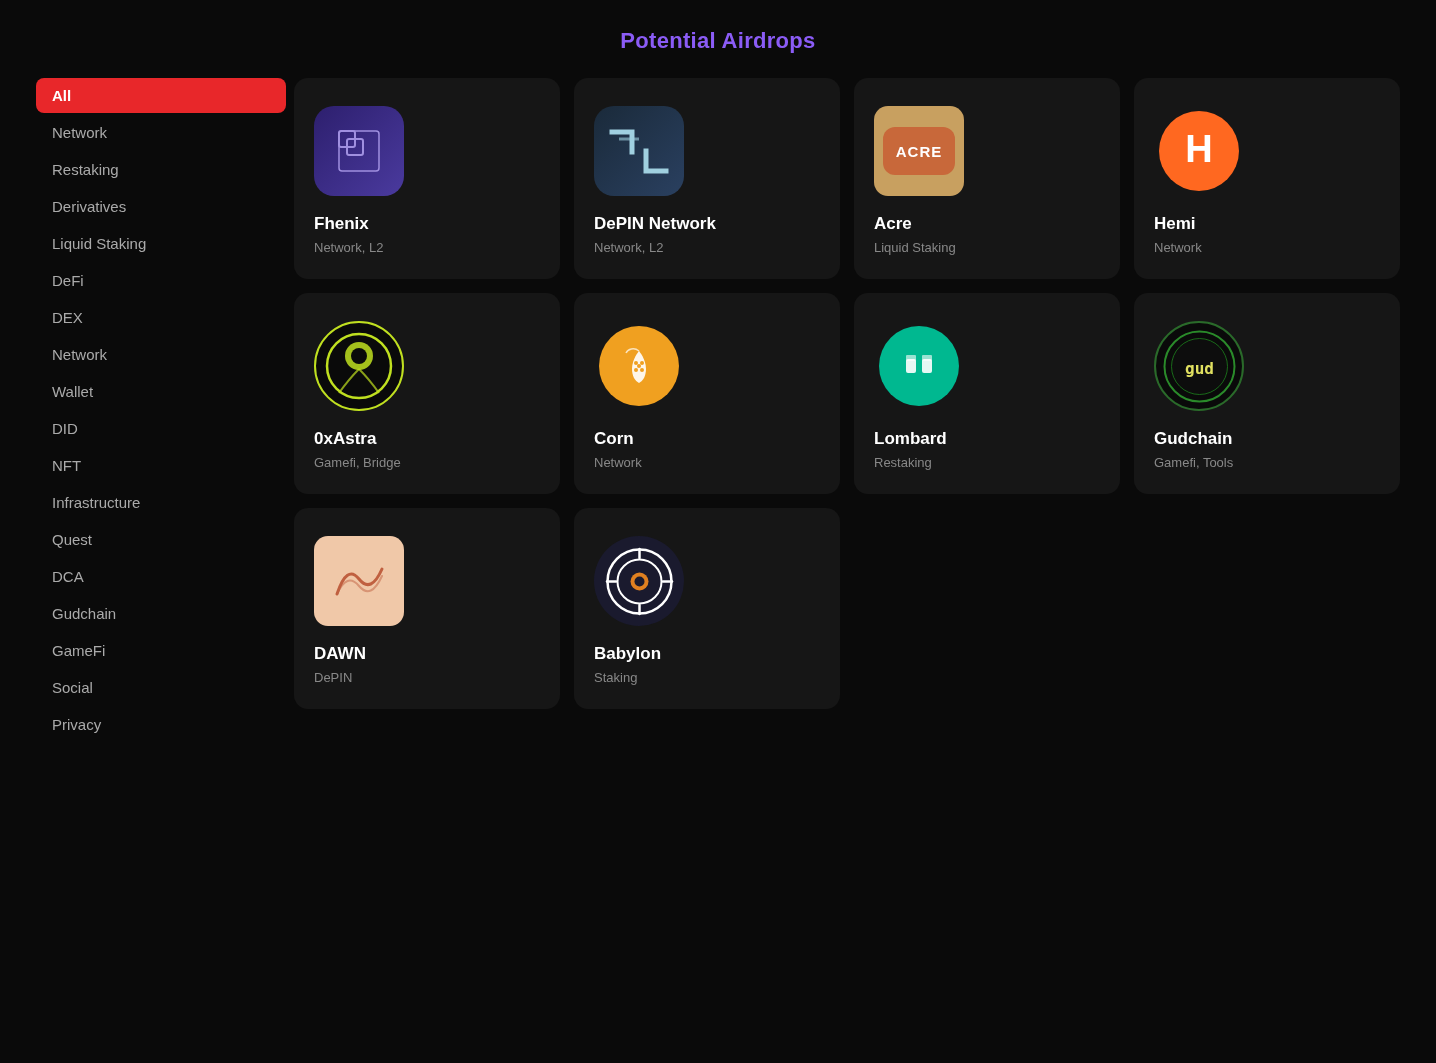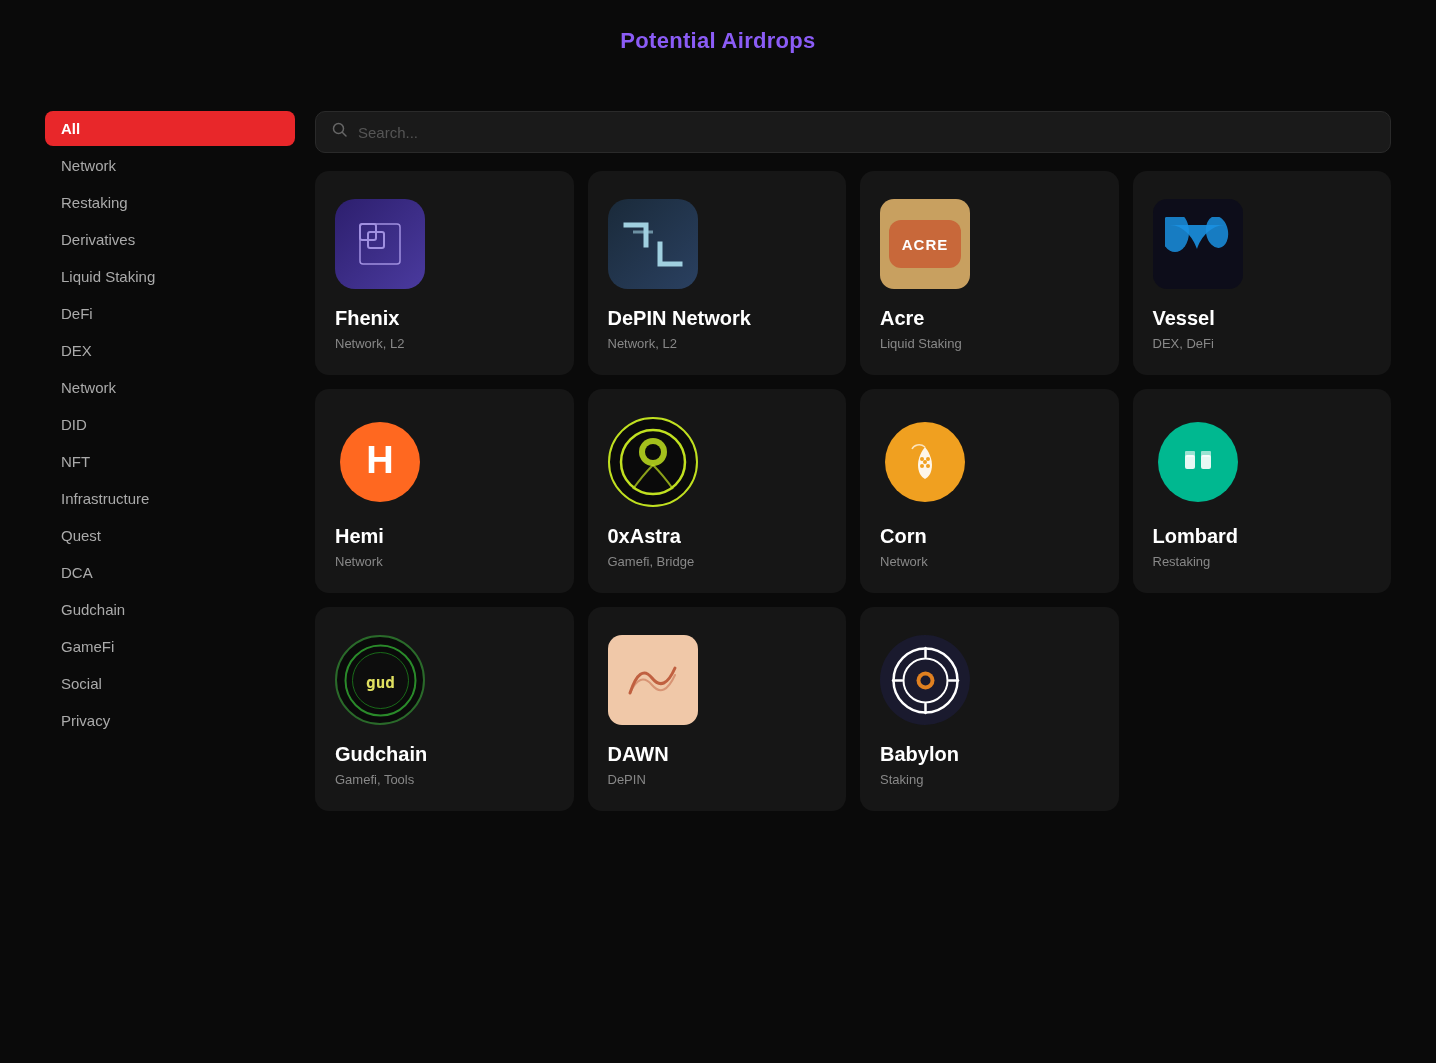--- a/index.html
+++ b/index.html
@@ -13,23 +13,22 @@
     .page-title {
       text-align: center;
       padding: 28px 0 24px;
       font-size: 22px;
       font-weight: 600;
       color: #8b5cf6;
       letter-spacing: 0.3px;
     }
     .layout {
       display: flex;
-      padding: 0 45px;
-      gap: 20px;
-      margin-top: 33px;
+      padding: 0 36px;
+      gap: 8px;
     }
     .sidebar {
       width: 250px;
       flex-shrink: 0;
     }
     .sidebar-item {
       padding: 9px 16px;
       border-radius: 8px;
       cursor: pointer;
       font-size: 15px;
@@ -89,21 +88,21 @@
       height: 90px;
       border-radius: 20px;
       display: flex;
       align-items: center;
       justify-content: center;
       margin-bottom: 18px;
       overflow: hidden;
       flex-shrink: 0;
     }
     .card-name {
-      font-size: 20px;
+      font-size: 17px;
       font-weight: 700;
       color: #fff;
       text-align: center;
       margin-bottom: 6px;
     }
     .card-tags {
       font-size: 13px;
       color: #888;
       text-align: center;
     }
@@ -160,40 +159,32 @@
   <div class="sidebar">
 
   <div class="sidebar-item active">All</div>
       <div class="sidebar-item">Network</div>
       <div class="sidebar-item">Restaking</div>
       <div class="sidebar-item">Derivatives</div>
       <div class="sidebar-item">Liquid Staking</div>
       <div class="sidebar-item">DeFi</div>
       <div class="sidebar-item">DEX</div>
       <div class="sidebar-item">Network</div>
+      <div class="sidebar-item">Wallet</div>
       <div class="sidebar-item">DID</div>
       <div class="sidebar-item">NFT</div>
       <div class="sidebar-item">Infrastructure</div>
       <div class="sidebar-item">Quest</div>
       <div class="sidebar-item">DCA</div>
       <div class="sidebar-item">Gudchain</div>
       <div class="sidebar-item">GameFi</div>
       <div class="sidebar-item">Social</div>
       <div class="sidebar-item">Privacy</div>
     </div>
   <div class="main">
-    <div class="search-bar">
-      <span class="search-icon">
-        <svg width="16" height="16" viewBox="0 0 16 16" fill="none">
-          <circle cx="6.5" cy="6.5" r="5" stroke="#666" stroke-width="1.5"></circle>
-          <line x1="10.5" y1="10.5" x2="14" y2="14" stroke="#666" stroke-width="1.5" stroke-linecap="round"></line>
-        </svg>
-      </span>
-      <input class="search-input" type="text" placeholder="Search..." style="">
-    </div>
     <div class="grid">
 
     <div class="card">
     <div class="card-logo logo-fhenix">
         <svg width="60" height="60" viewBox="0 0 60 60" fill="none">
           <rect x="10" y="10" width="16" height="16" rx="2" stroke="#a090e0" stroke-width="2" fill="none"></rect>
           <rect x="16" y="16" width="16" height="16" rx="2" stroke="#a090e0" stroke-width="2" fill="none" transform="translate(2,2)"></rect>
           <rect x="10" y="10" width="40" height="40" rx="3" stroke="#a090e0" stroke-width="1.5" fill="none"></rect>
         </svg>
       </div>
@@ -210,32 +201,20 @@
       </div>
     <div class="card-name">DePIN Network</div>
     <div class="card-tags">Network, L2</div>
   </div>
         <div class="card">
     <div class="card-logo logo-acre" style="background:#c8a060; border-radius:14px;">
         <div class="acre-badge">ACRE</div>
       </div>
     <div class="card-name">Acre</div>
     <div class="card-tags">Liquid Staking</div>
-  </div>
-        <div class="card">
-    <div class="card-logo logo-vessel" style="background:#0d0d1a; border-radius:14px;">
-        <svg width="65" height="55" viewBox="0 0 65 55" fill="none">
-          <path d="M5 5 Q32 5 32 28 Q32 5 60 5" stroke="none" fill="none"></path>
-          <path d="M5 8 C18 8 28 20 32 32 C36 20 46 8 60 8" stroke="none" fill="#1a90e0" opacity="0.9"></path>
-          <ellipse cx="10" cy="15" rx="14" ry="20" fill="#1a90e0" opacity="0.85"></ellipse>
-          <ellipse cx="52" cy="15" rx="11" ry="16" fill="#1a90e0" opacity="0.85" transform="rotate(-10,52,15)"></ellipse>
-        </svg>
-      </div>
-    <div class="card-name">Vessel</div>
-    <div class="card-tags">DEX, DeFi</div>
   </div>
         <div class="card">
     <div class="card-logo" style="background:transparent;">
         <div class="hemi-circle">
           <svg width="50" height="50" viewBox="0 0 50 50" fill="none">
             <text x="25" y="36" text-anchor="middle" font-size="38" font-weight="900" fill="white" font-family="sans-serif">H</text>
           </svg>
         </div>
       </div>
     <div class="card-name">Hemi</div>

